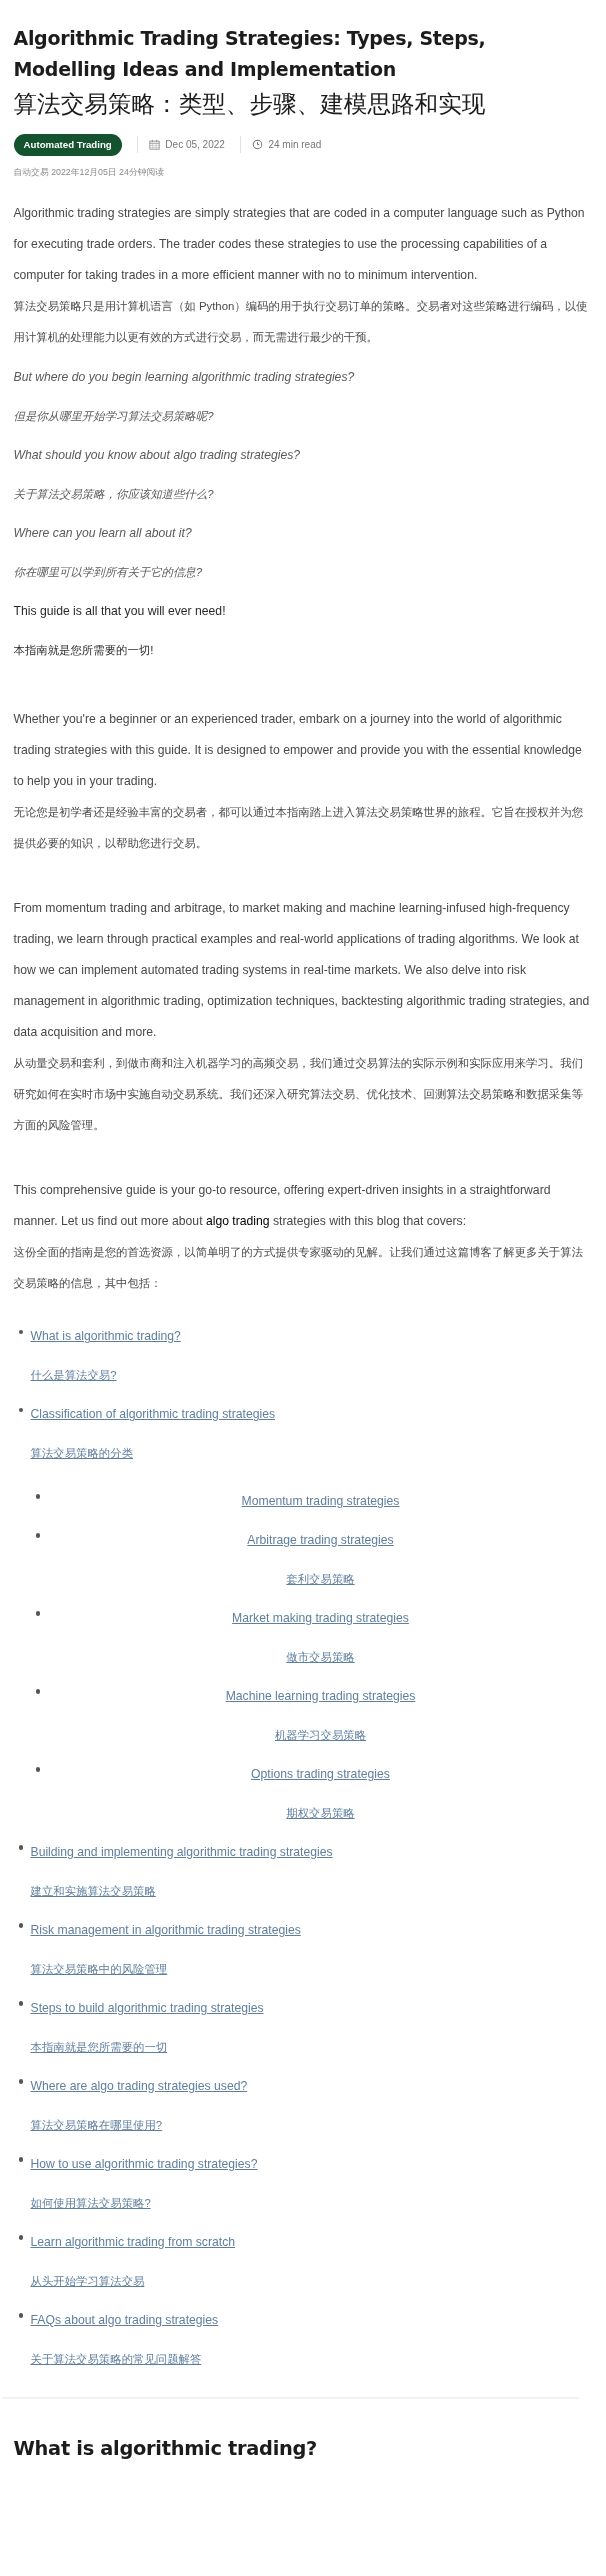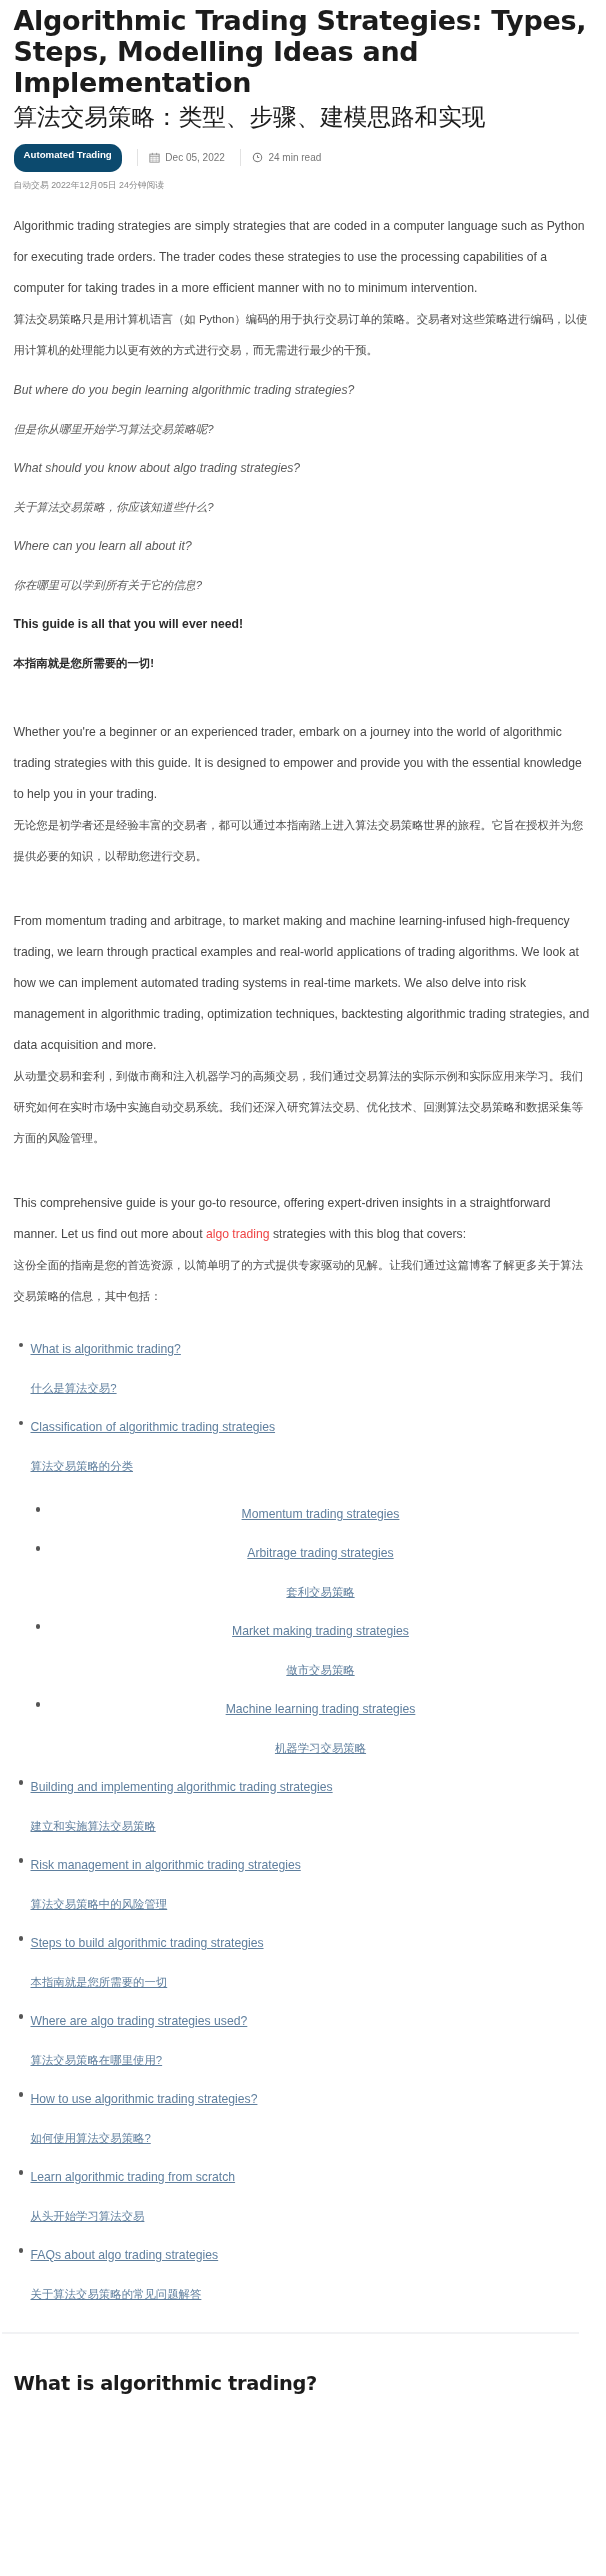--- a/index.html
+++ b/index.html
@@ -8,47 +8,47 @@
     width: 607px;
     min-height: 2576px;
     font-family: "Liberation Sans", "DejaVu Sans", sans-serif;
     color: #444444;
     padding: 0 13.5px 0 13.5px;
     position: relative;
   }
   .title-en {
     font-family: "DejaVu Sans", sans-serif;
     font-weight: bold;
-    font-size: 27px;
+    font-size: 19px;
     line-height: 31px;
     color: #1c1c1c;
-    padding-top: 5px;
+    padding-top: 23px;
     letter-spacing: -0.3px;
   }
   .title-zh {
     font-family: "DejaVu Sans", sans-serif;
     font-weight: normal;
     font-size: 23.6px;
     line-height: 34px;
     color: #1c1c1c;
     margin-top: 1.7px;
   }
   .meta {
     display: flex;
     align-items: center;
     margin-top: 11.8px;
     height: 25px;
   }
   .badge {
-    background: #0c4a6e;
+    background: #14532d;
     color: #ffffff;
     font-size: 9.7px;
     font-weight: bold;
     padding: 0 10px;
-    height: 28px;
+    height: 22px;
     line-height: 22px;
     border-radius: 11.8px;
     display: inline-block;
   }
   .meta-sep {
     width: 0.8px;
     height: 17px;
     background: #e2e2e2;
     margin: 0 11.8px 0 15px;
   }
@@ -69,25 +69,25 @@
     font-size: 12.2px;
     line-height: 31px;
     color: #484848;
   }
   p.zh {
     font-size: 11.4px;
     line-height: 31px;
     color: #4a4a4a;
   }
   p.italic { font-style: italic; color: #5a5a5a; }
-  p.bold { font-weight: bold; color: #2a2a2a; }
+  p.bold { font-weight: normal; color: #2a2a2a; }
   .gap-s { height: 5px; }
   .gap-m { height: 18.5px; }
   .gap-l { height: 34px; }
-  a.link, span.link { color: #ef4444; text-decoration: none; margin-top: 8px; }
+  a.link, span.link { color: #000000; text-decoration: none; margin-top: 8px; }
   ul.toc { list-style: none; margin-left: 0; }
   ul.toc li { position: relative; padding-left: 17px; }
   ul.toc li .bullet {
     position: absolute; left: 5px; top: 12.6px;
     width: 4.2px; height: 4.2px; border-radius: 50%;
     background: #555;
   }
   ul.toc .en-item {
     display: block;
     font-size: 12.2px; line-height: 39px; color: #5f7f9e;
@@ -199,20 +199,25 @@
       <li>
         <span class="bullet"></span>
         <a class="en-item" href="#">Market making trading strategies</a>
         <a class="zh-item" href="#">做市交易策略</a>
       </li>
       <li>
         <span class="bullet"></span>
         <a class="en-item" href="#">Machine learning trading strategies</a>
         <a class="zh-item" href="#">机器学习交易策略</a>
       </li>
+      <li>
+        <span class="bullet"></span>
+        <a class="en-item" href="#">Options trading strategies</a>
+        <a class="zh-item" href="#">期权交易策略</a>
+      </li>
     </ul>
   </li>
   <li>
     <span class="bullet"></span>
     <a class="en-item" href="#">Building and implementing algorithmic trading strategies</a>
     <a class="zh-item" href="#">建立和实施算法交易策略</a>
   </li>
   <li>
     <span class="bullet"></span>
     <a class="en-item" href="#">Risk management in algorithmic trading strategies</a>

